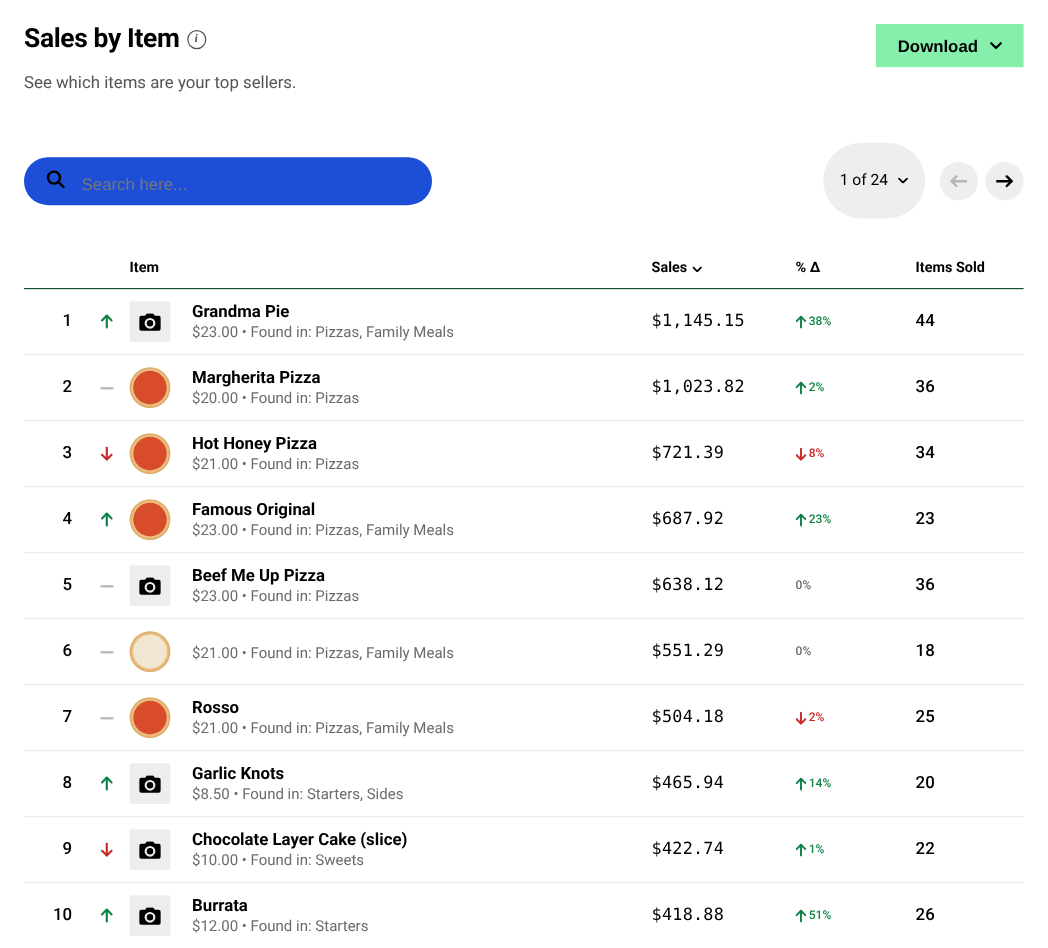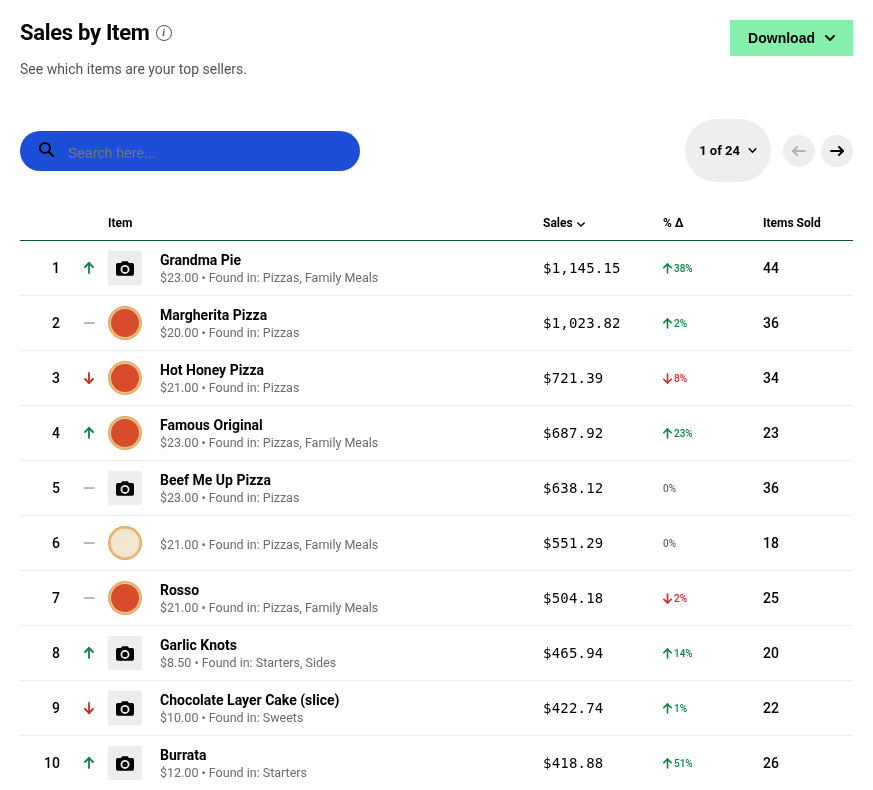--- a/index.html
+++ b/index.html
@@ -98,21 +98,21 @@
     .pager-group {
       display: flex;
       align-items: center;
       gap: 12px;
     }
     .page-indicator {
       background: #eeeeee;
       border-radius: 999px;
       padding: 24px 14px;
       font-size: 13px;
-      font-weight: 700;
+      font-weight: 400;
       display: flex;
       align-items: center;
       gap: 8px;
       cursor: pointer;
     }
     .nav-arrows {
       display: flex;
       gap: 6px;
     }
     .nav-circle {

